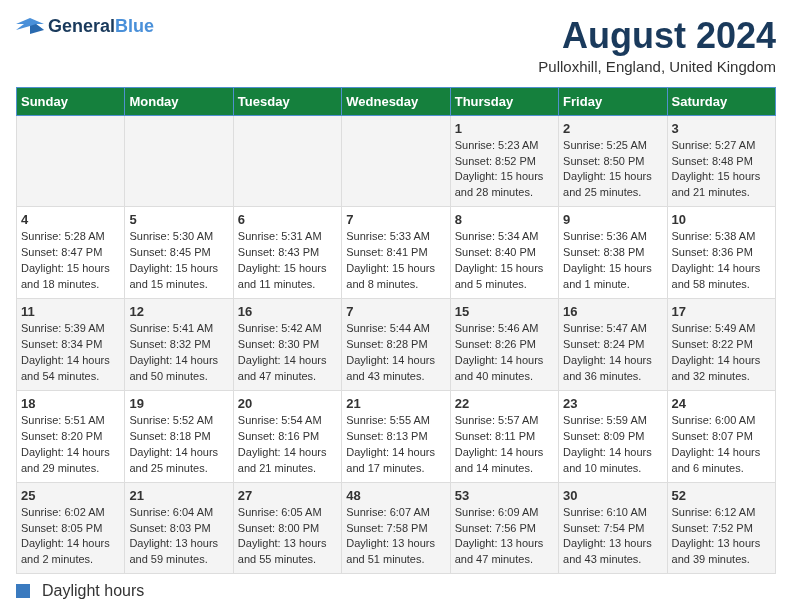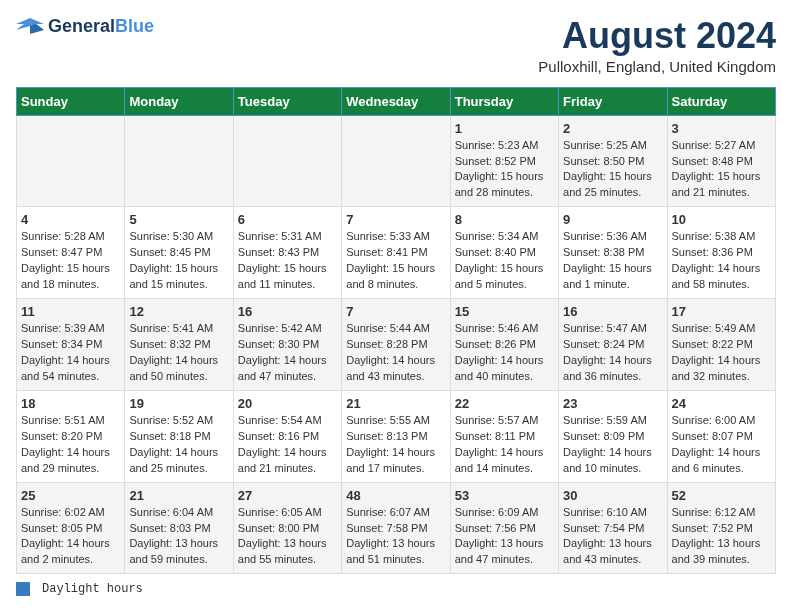--- a/index.html
+++ b/index.html
@@ -86,26 +86,25 @@
     }
     .day-info {
       color: #333;
       line-height: 1.45;
     }
     .empty-cell {
       background-color: inherit;
     }
     .footer-note {
       margin-top: 8px;
-      font-size: 12px;
+      font-size: 16px;
       color: #333;
       display: flex;
       align-items: center;
       gap: 8px;
-      font-family: Liberation Mono, monospace;
     }
     .daylight-box {
       display: inline-block;
       width: 14px;
       height: 14px;
       background-color: #3a7abf;
       vertical-align: middle;
       margin-right: 4px;
     }
   </style>

